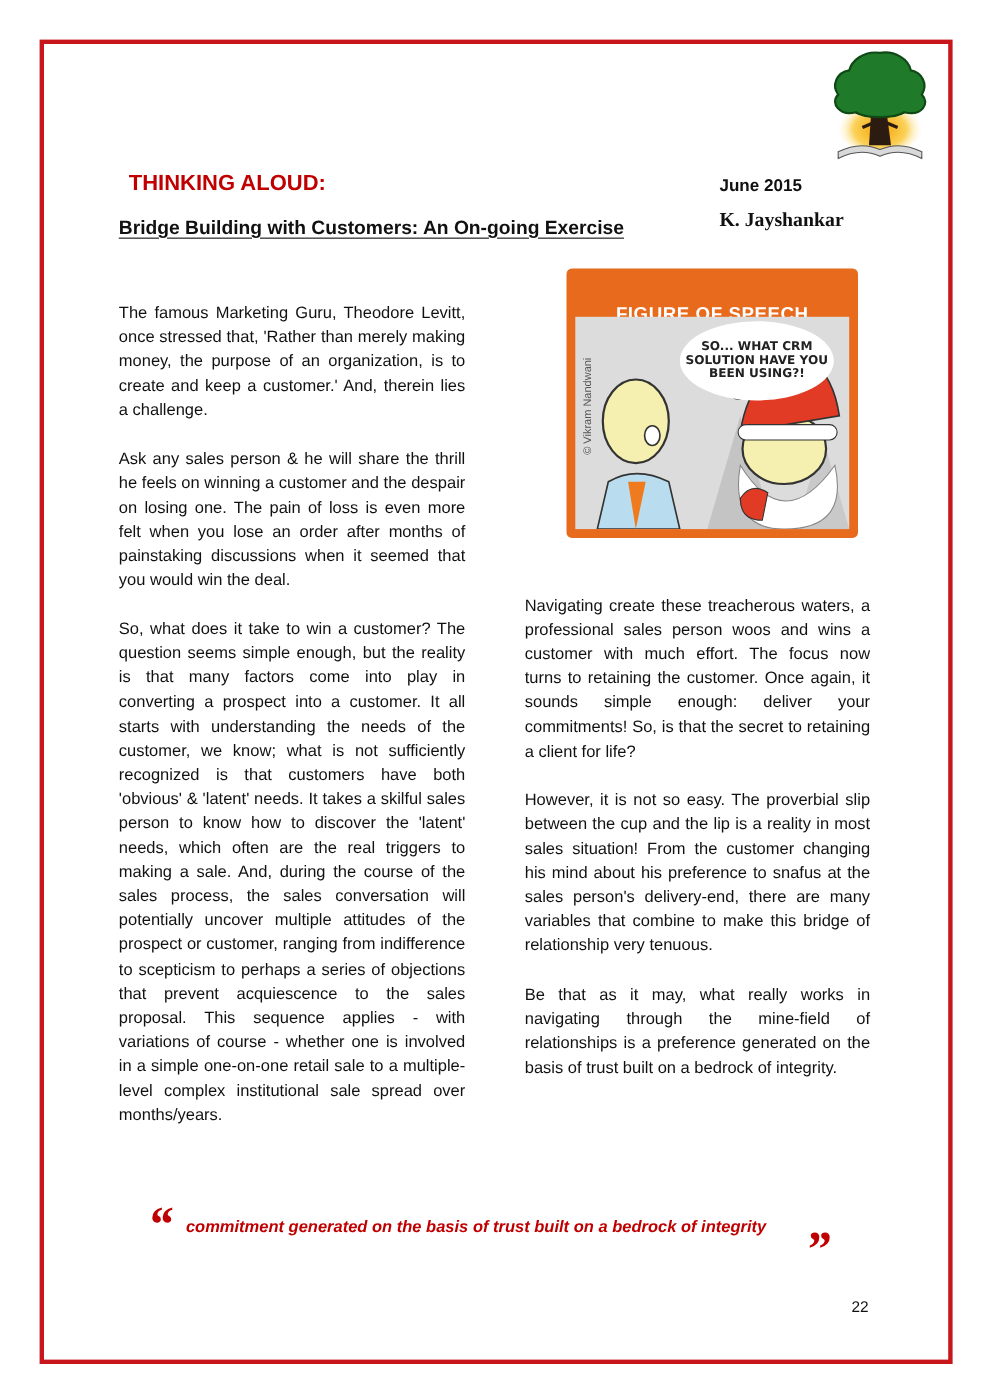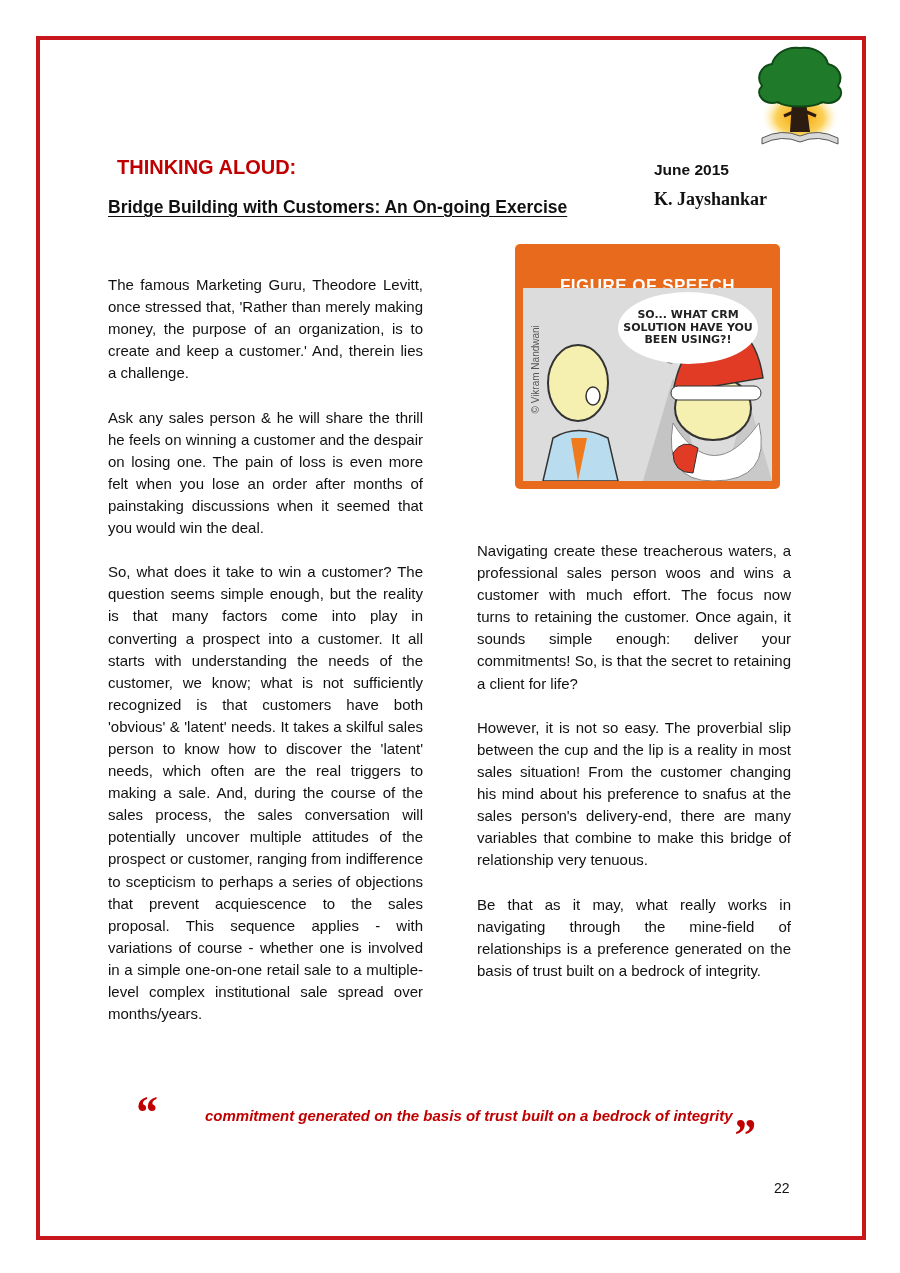--- a/index.html
+++ b/index.html
@@ -31,21 +31,21 @@
             border-radius: 50%; display: flex; align-items: center; justify-content: center;
             text-align: center; font-size: 11px; font-weight: bold; line-height: 12.5px; color: #222;
             font-family: "DejaVu Sans", sans-serif; margin-left: 47px; }
   .pull-quote { position: absolute; left: 140px; top: 1100px; width: 630px; }
   .q-open { position: absolute; left: -6px; top: -10px; font-size: 46px; font-weight: bold; font-style: italic;
             color: #c00000; font-family: "Liberation Serif", serif; line-height: 1; }
   .q-close { position: absolute; left: 592px; top: 13px; font-size: 46px; font-weight: bold; font-style: italic;
              color: #c00000; font-family: "Liberation Serif", serif; line-height: 1; }
   .q-text { position: absolute; left: 27px; top: 5px; width: 570px; font-size: 15px; font-weight: bold;
             font-style: italic; color: #c00000; line-height: 22px; }
-  .q-line2 { padding-left: 2px; margin-left: 36px; }
+  .q-line2 { padding-left: 2px; }
   .page-num { position: absolute; left: 774px; top: 1180px; font-size: 14px; color: #111; }
 </style>
 </head>
 <body>
 
 <div class="frame"></div>
 
 <div class="logo">
   <svg width="112" height="102" viewBox="0 0 112 102">
     <defs>

